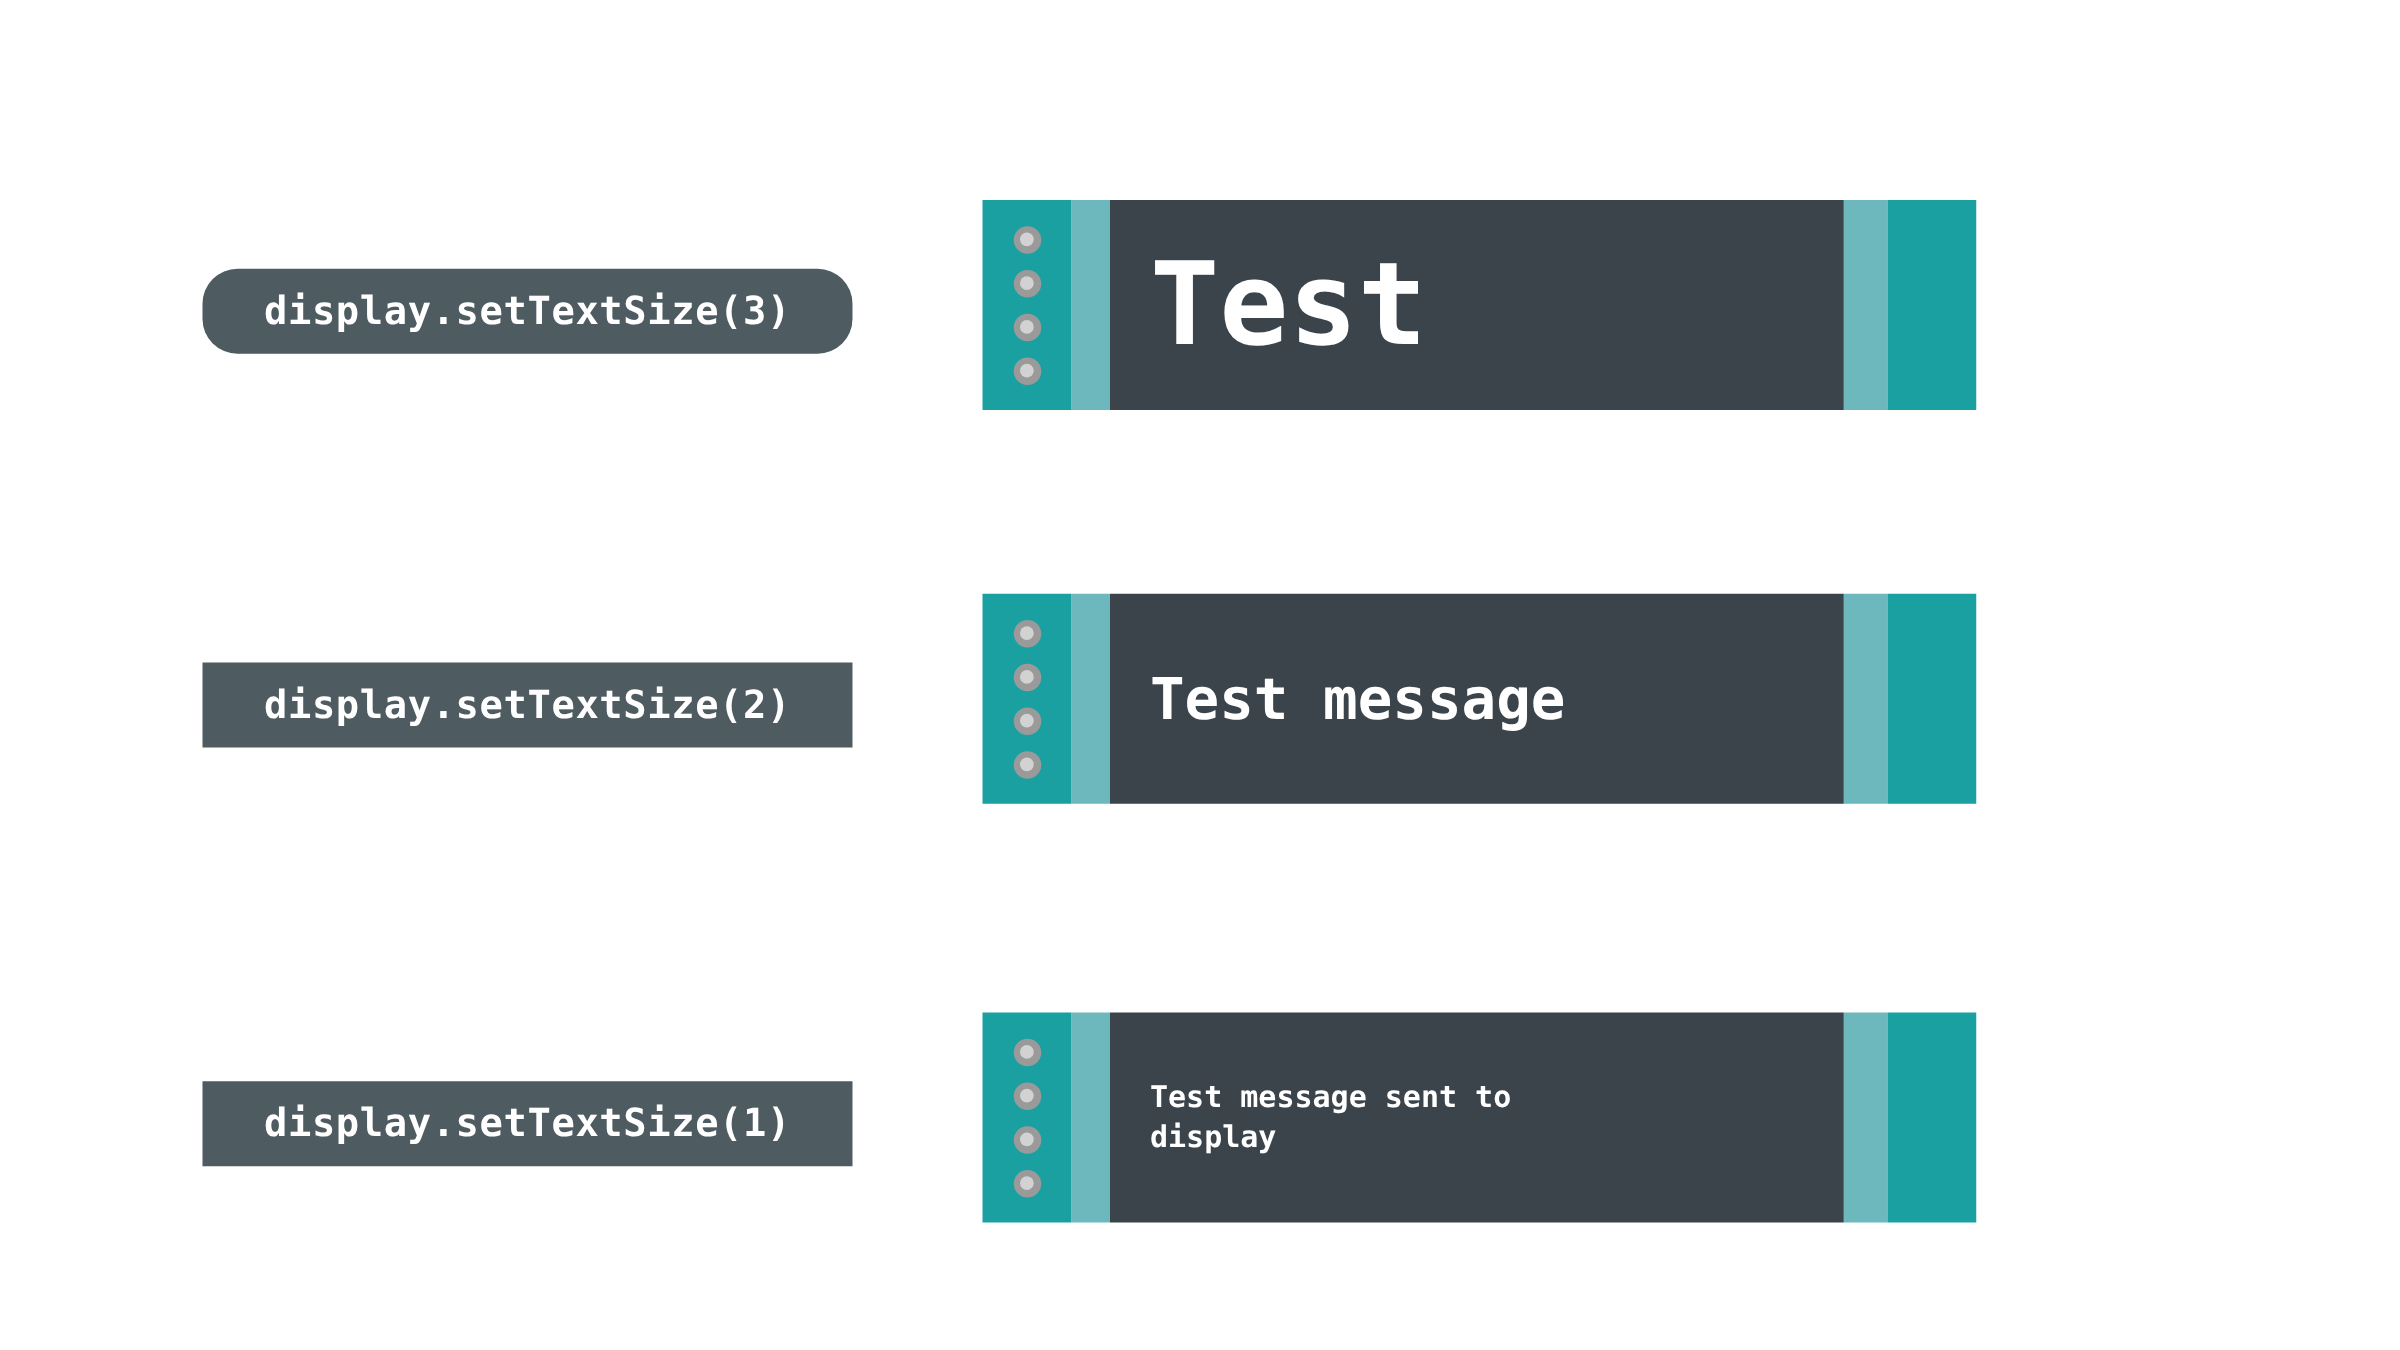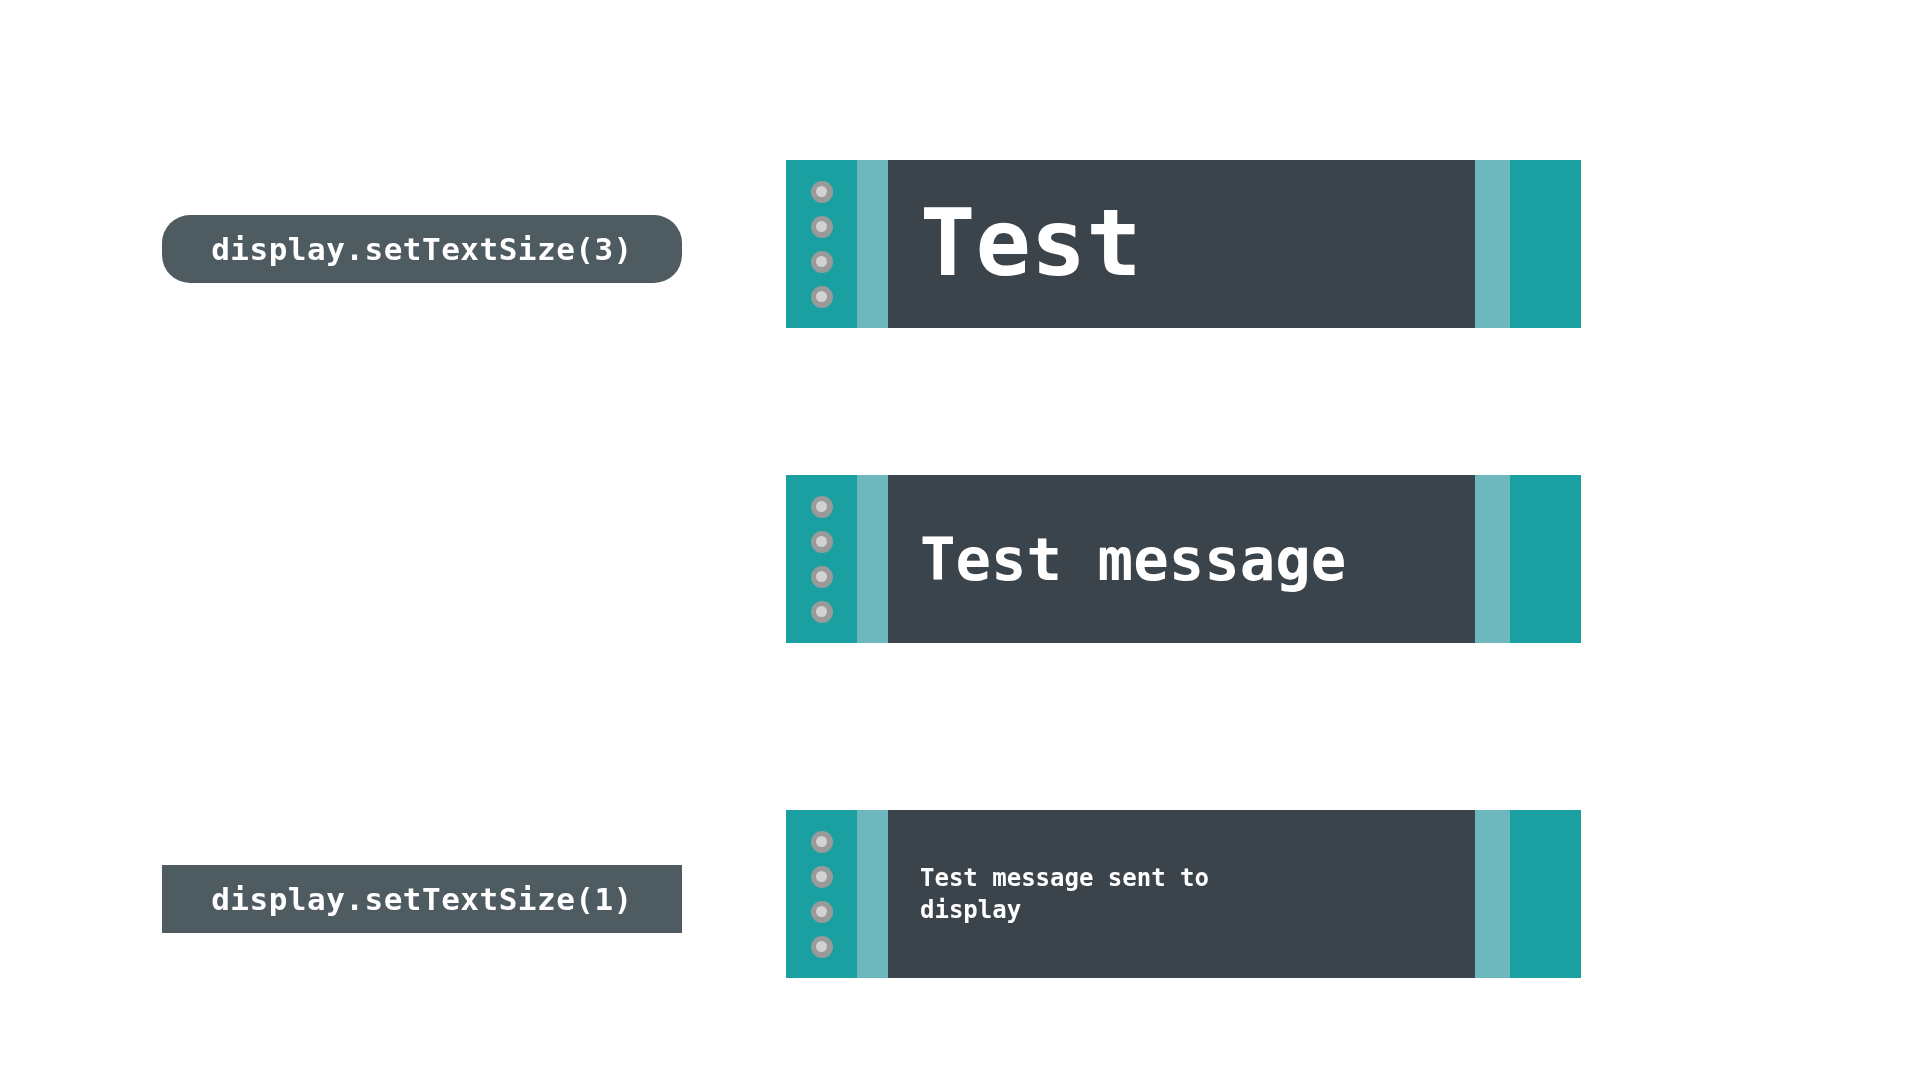--- a/index.html
+++ b/index.html
@@ -146,21 +146,21 @@
     top: 50%;
     transform: translateY(-50%);
     font-size: 92px;
     line-height: 1.0;
   }
   
   .size-2 {
     left: 32px;
     top: 50%;
     transform: translateY(-50%);
-    font-size: 59px;
+    font-size: 46px;
     line-height: 1.0;
   }
   
   .size-1 {
     left: 32px;
     top: 50%;
     transform: translateY(-50%);
     font-size: 24px;
     line-height: 1.35;
   }
@@ -188,20 +188,21 @@
         <div class="screen-text size-3">Test</div>
       </div>
       <div class="strip-right"></div>
       <div class="bezel-right"></div>
     </div>
 
   </div>
 
   <div class="row row-2">
 
+    <div class="code-label">display.setTextSize(2)</div>
 
     <div class="display-module">
       <div class="bezel-left">
         <div class="pin-holes">
           <span class="pin-hole"></span>
           <span class="pin-hole"></span>
           <span class="pin-hole"></span>
           <span class="pin-hole"></span>
         </div>
       </div>

